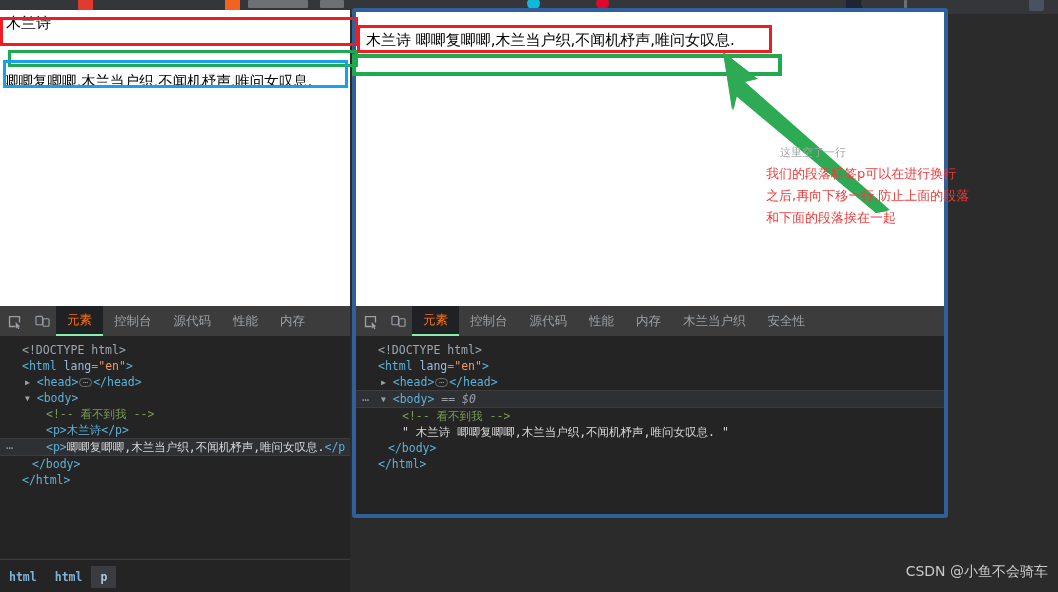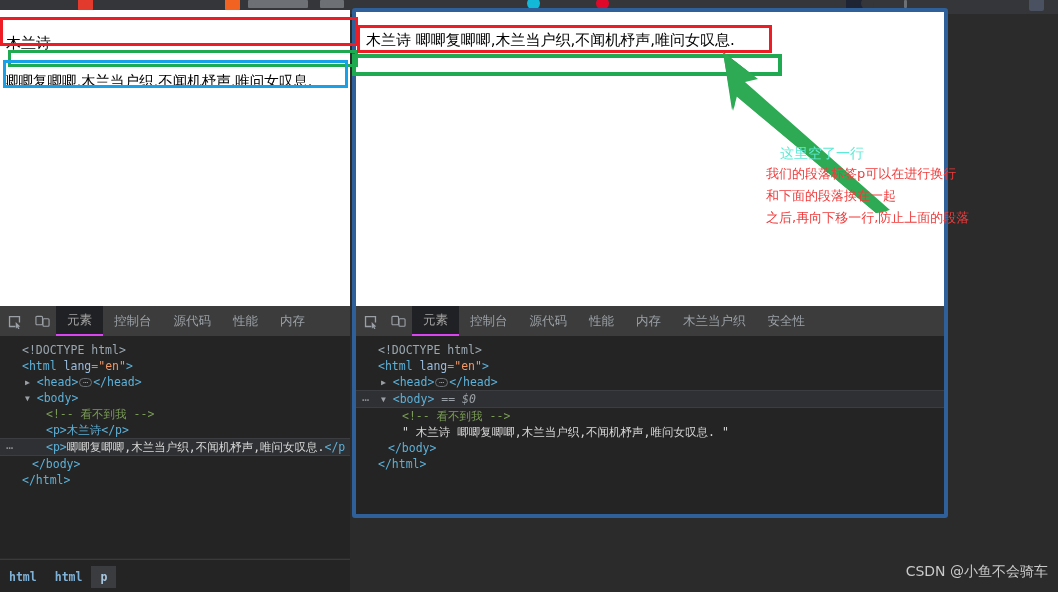--- a/index.html
+++ b/index.html
@@ -14,21 +14,21 @@
   .top-strip .tabicon{position:absolute;top:-4px;width:15px;height:15px;border-radius:2px;}
   .top-strip .tabtext{position:absolute;top:0px;height:8px;background:#9aa0a6;opacity:.55;border-radius:1px;}
   .top-strip .circ{position:absolute;top:-3px;width:13px;height:13px;border-radius:50%;}
 
   
   .win-left{
     position:absolute;left:0;top:10px;width:350px;height:296px;
     background:#ffffff;border-top-right-radius:9px;
   }
   .win-left-page{position:absolute;left:0;top:0;width:350px;height:296px;background:#fff;overflow:hidden;}
-  .l-line1{position:absolute;left:6px;top:24px;font-size:15px;color:#000;white-space:nowrap;
+  .l-line1{position:absolute;left:6px;top:4px;font-size:15px;color:#000;white-space:nowrap;
            font-family:"DejaVu Sans",sans-serif;}
   .l-line2{position:absolute;left:4px;top:62px;font-size:14.5px;color:#000;white-space:nowrap;
            font-family:"DejaVu Sans",sans-serif;}
 
   
   .box-red-l{position:absolute;left:0px;top:17px;width:358px;height:29px;border:3px solid #ee1c25;box-sizing:border-box;}
   .box-green-l{position:absolute;left:8px;top:50px;width:350px;height:17px;border:3px solid #1faa52;box-sizing:border-box;}
   .box-blue-l{position:absolute;left:3px;top:60px;width:345px;height:28px;border:3px solid #18a0e8;box-sizing:border-box;}
 
   
@@ -40,34 +40,34 @@
   .r-line1{position:absolute;left:10px;top:19px;font-size:15px;color:#000;white-space:nowrap;
            font-family:"DejaVu Sans",sans-serif;}
   .box-red-r{position:absolute;left:357px;top:25px;width:415px;height:28px;border:3px solid #ee1c25;box-sizing:border-box;}
   .box-green-r{position:absolute;left:352px;top:54px;width:430px;height:22px;border:4px solid #1faa52;box-sizing:border-box;}
 
   
   .arrow{position:absolute;left:690px;top:48px;width:215px;height:165px;pointer-events:none;}
 
   
   .anno{position:absolute;left:766px;top:144px;width:290px;}
-  .anno .green{color:#5eead4;font-size:14px;line-height:19px;padding-left:14px;white-space:nowrap;
-               font-family:Liberation Serif, serif;}
+  .anno .green{color:#a3a3a3;font-size:11px;line-height:19px;padding-left:14px;white-space:nowrap;
+               font-family:Liberation Mono, monospace;}
   .anno .red{color:#ef3b3b;font-size:13px;line-height:22px;white-space:nowrap;
              font-family:"DejaVu Sans",sans-serif;}
 
   
   .dt-toolbar{display:flex;align-items:flex-end;background:#3c3c3c;height:30px;}
   .dt-icon{width:28px;height:30px;display:flex;align-items:center;justify-content:center;}
   .dt-icon svg{display:block;}
   .dt-tab{
     height:30px;line-height:30px;padding:0 11px;font-size:12.5px;color:#9aa0a6;white-space:nowrap;
     font-family:"DejaVu Sans",sans-serif;
   }
-  .dt-tab.active{background:#202124;color:#a3a3a3;border-bottom:2px solid #d946ef;box-sizing:border-box;line-height:28px;}
+  .dt-tab.active{background:#202124;color:#f97316;border-bottom:2px solid #86efac;box-sizing:border-box;line-height:28px;}
   .dt-body{background:#242424;font-family:"DejaVu Sans Mono","Liberation Mono",monospace;font-size:11.5px;}
   .dt-row{white-space:nowrap;line-height:16px;height:16px;position:relative;padding-left:10px;}
   .dt-row.sel{background:#2f3033;border-top:1px solid #3b3d40;border-bottom:1px solid #3b3d40;}
   .dots{position:absolute;left:0px;top:-2px;color:#8a8f95;font-size:12px;letter-spacing:1px;}
   .tagc{color:#5db0d7;}
   .attrn{color:#9bbbdc;}
   .attrv{color:#f29766;}
   .cmt{color:#7a9b57;}
   .txtc{color:#d8d8d8;}
   .doct{color:#9aa7b0;}
@@ -238,22 +238,22 @@
   <svg width="215" height="165" viewBox="0 0 215 165">
     <polygon points="33,4 68,31 55,34 200,162 186,165 47,48 43,63" fill="#2eaa54"></polygon>
     <polygon points="33,4 64,28 48,33 44,60 40,30" fill="#2eaa54"></polygon>
     <path d="M33 4 L66 30 L52 34 L198 163 L186 165 L46 48 L42 62 Z" fill="#2eaa54"></path>
   </svg>
 </div>
 
 <div class="anno">
   <div class="green">这里空了一行</div>
   <div class="red">我们的段落标签p可以在进行换行</div>
+  <div class="red">之后,再向下移一行,防止上面的段落</div>
   <div class="red">和下面的段落挨在一起</div>
-  <div class="red">之后,再向下移一行,防止上面的段落</div>
 </div>
 
 <div class="bottom-fill"></div>
 <div class="crumbbar">
   <div class="crumb">html</div>
   <div class="crumb">html</div>
   <div class="crumb cur">p</div>
 </div>
 <div class="watermark">CSDN @小鱼不会骑车</div>
 

